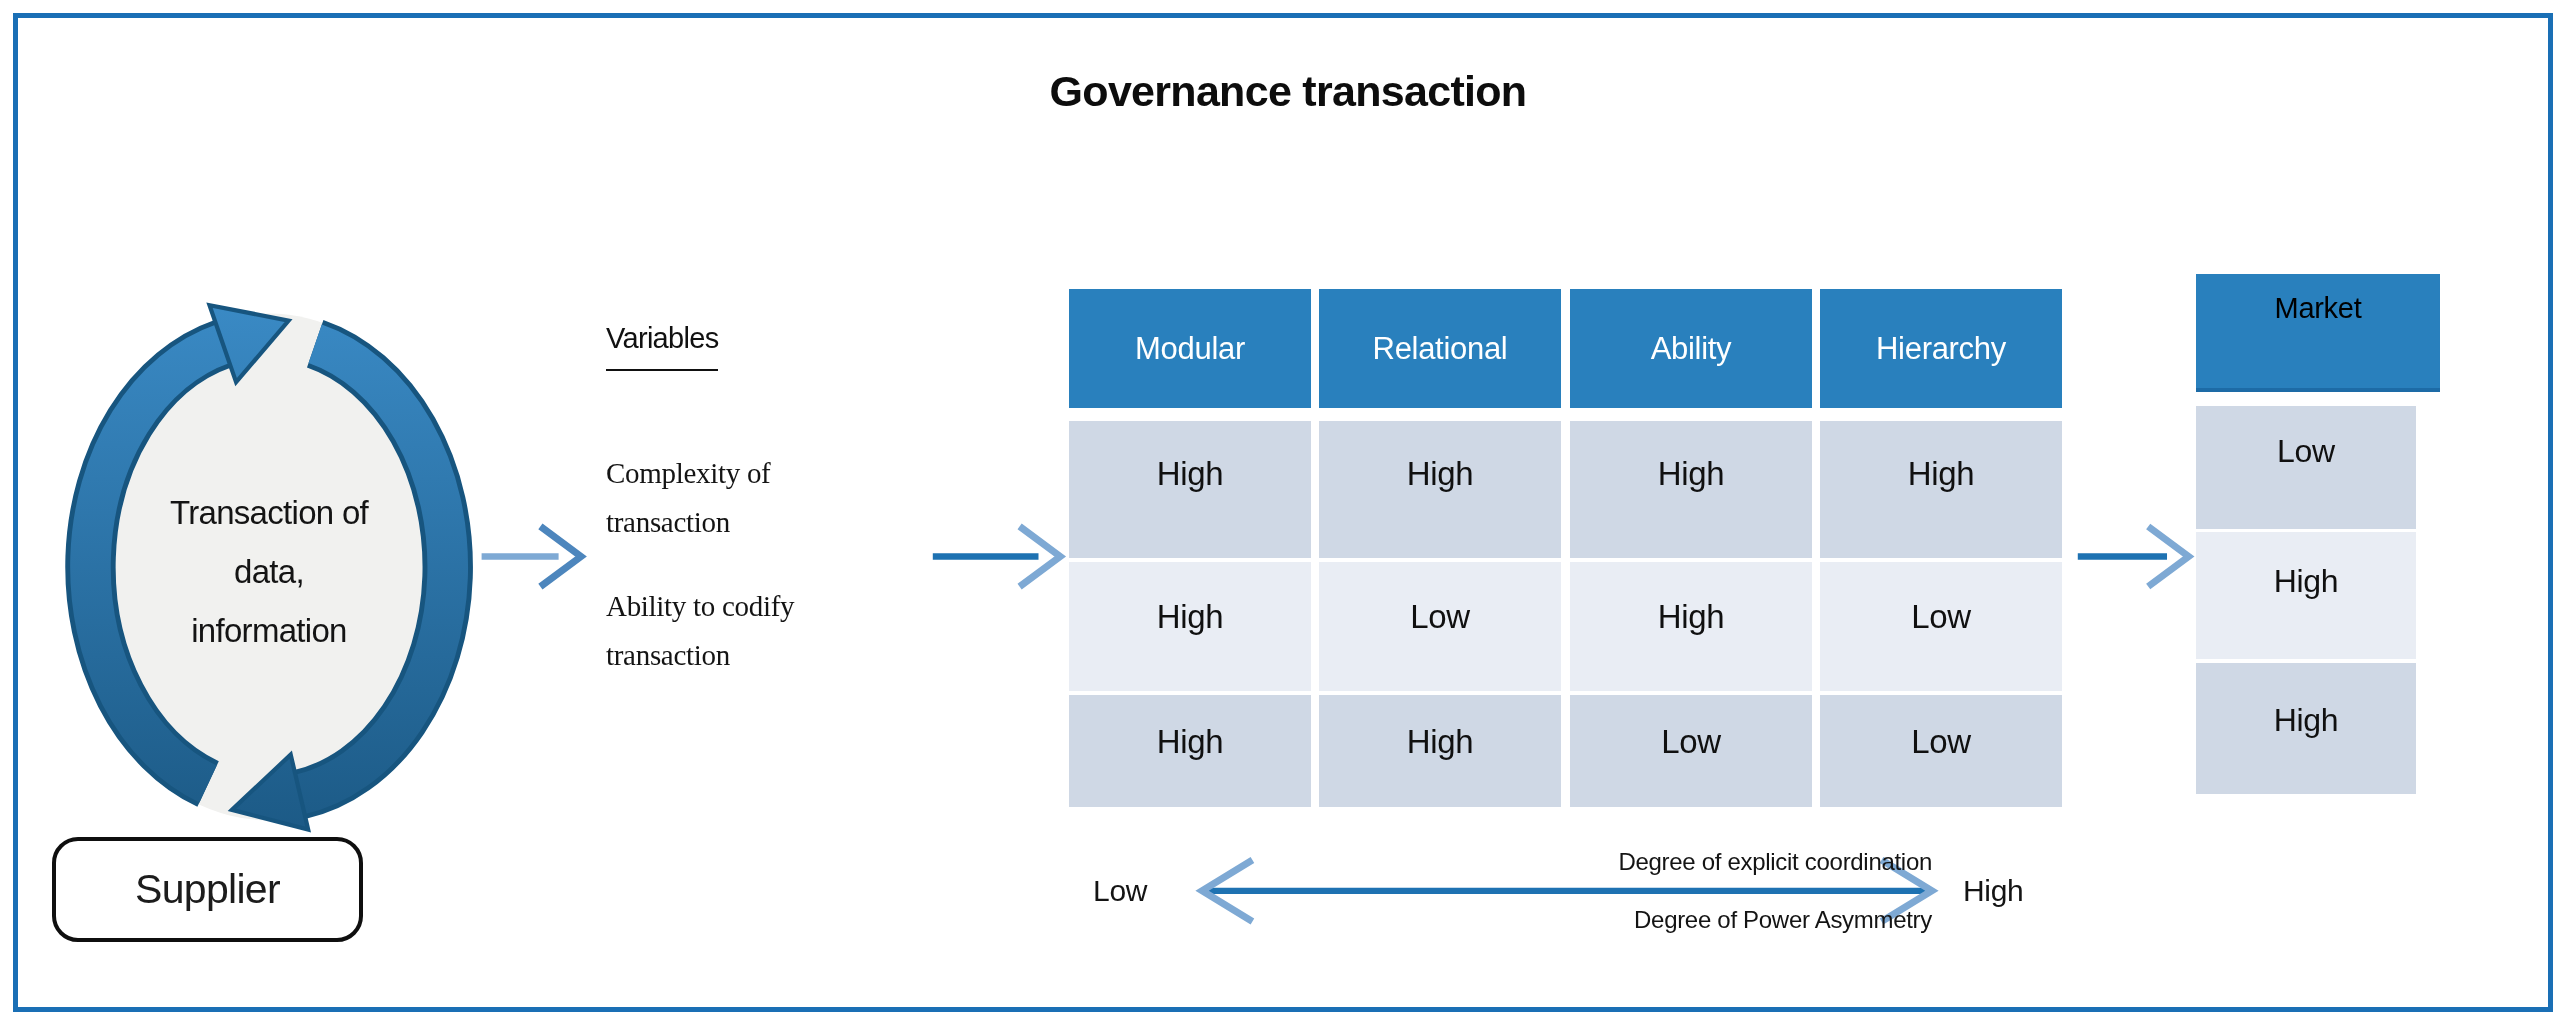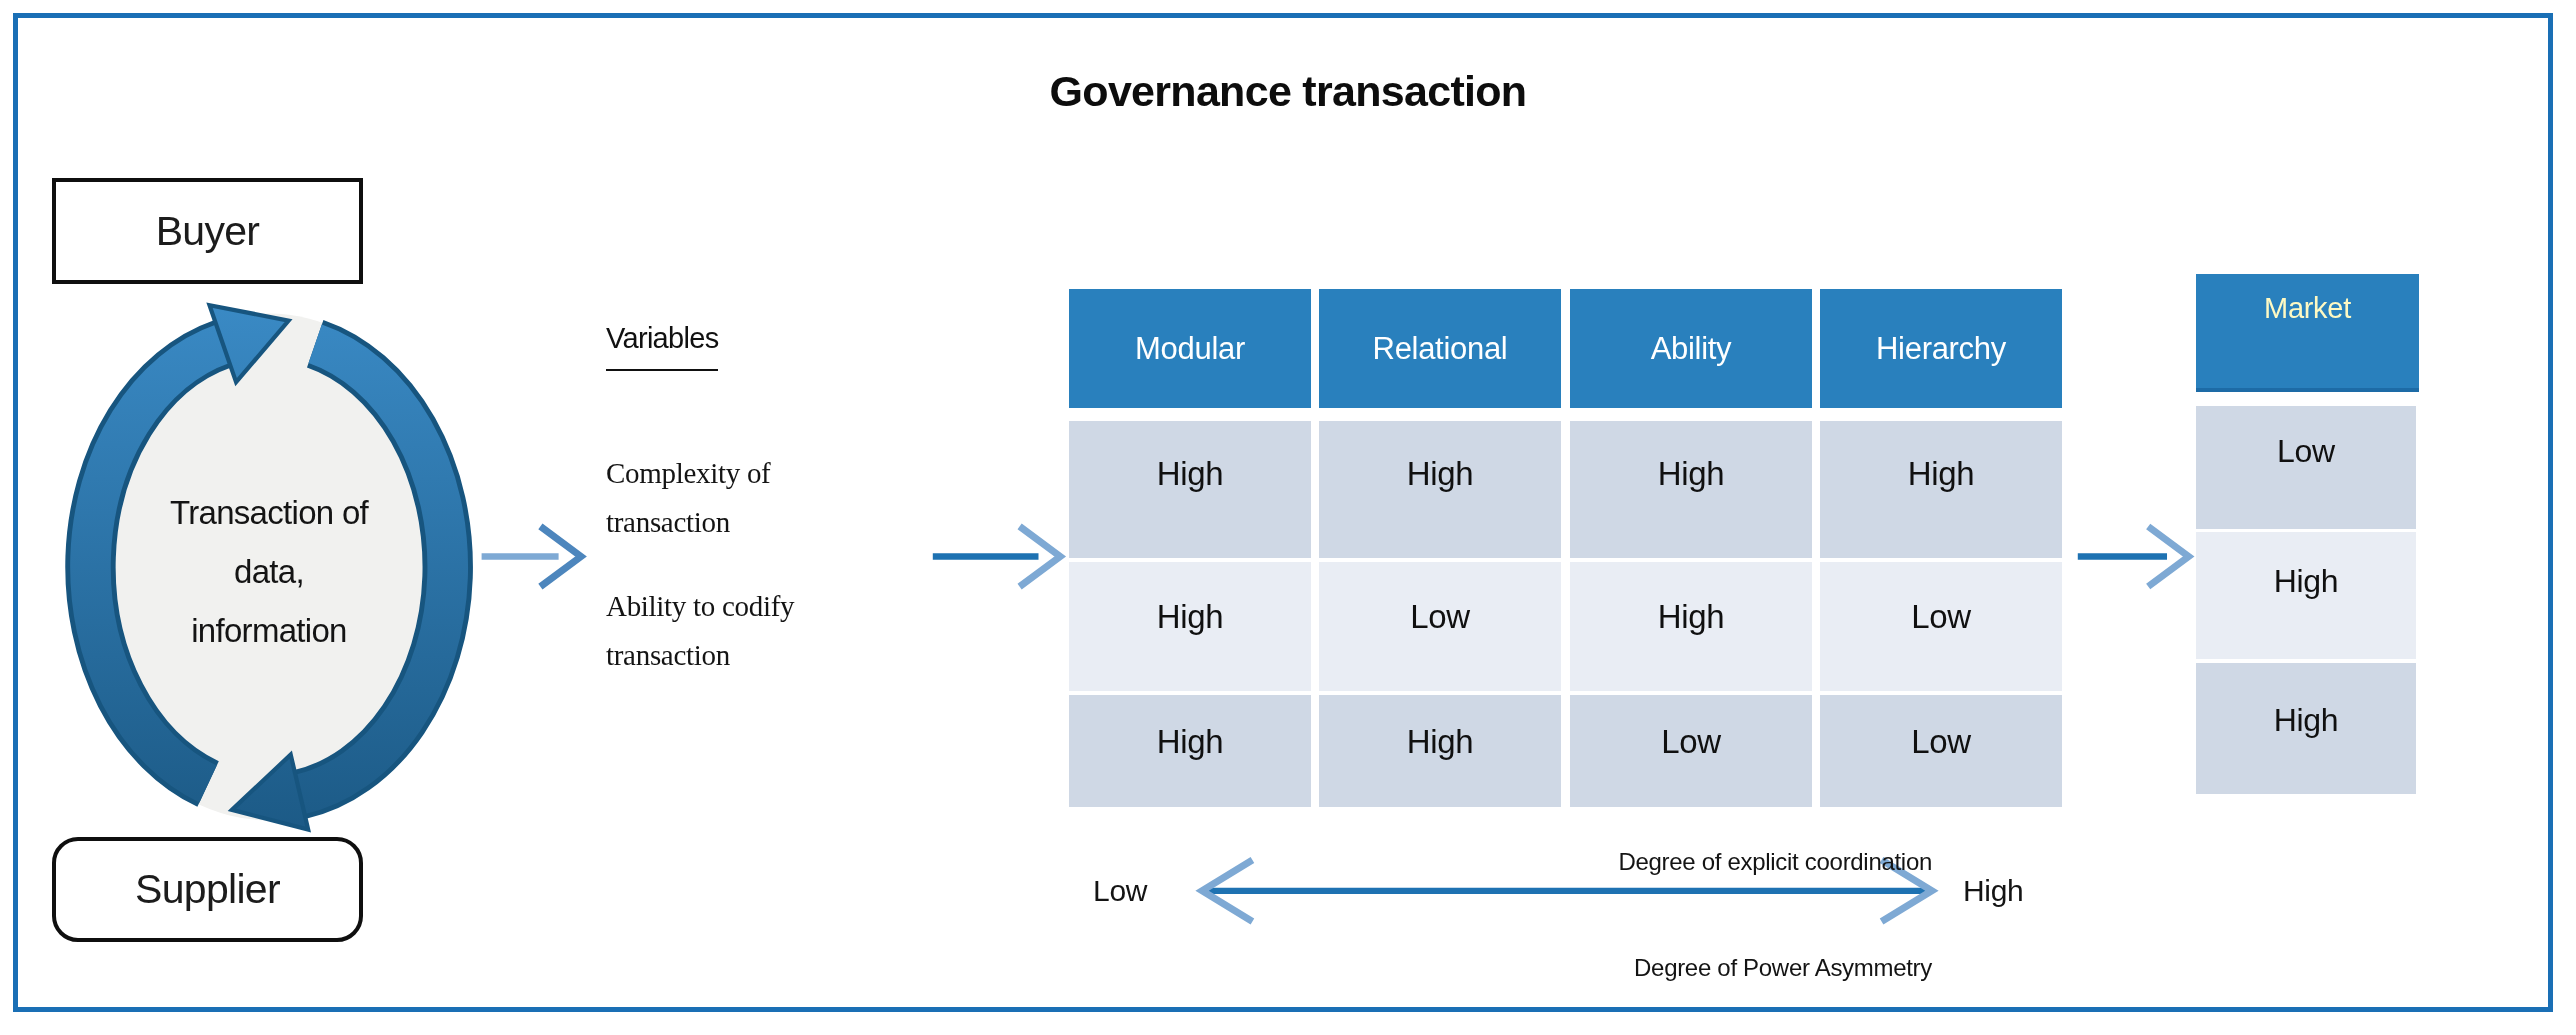--- a/index.html
+++ b/index.html
@@ -50,56 +50,53 @@
   }
   .cell{
     position:absolute;width:242px;box-sizing:border-box;text-align:center;
     font-size:33px;letter-spacing:-0.3px;color:#101010;
   }
   .c0{left:1069px;} .c1{left:1319px;} .c2{left:1570px;} .c3{left:1820px;}
   .r0{top:421px;height:137px;background:var(--row_dark,#cfd8e5);padding-top:34px;}
   .r1{top:562px;height:129px;background:var(--row_light,#e9edf4);padding-top:36px;}
   .r2{top:695px;height:112px;background:var(--row_dark,#cfd8e5);padding-top:28px;}
   .mh{
-    position:absolute;left:2196px;width:223px;top:274px;height:118px;
+    position:absolute;left:2196px;width:244px;top:274px;height:118px;
     background:var(--header_blue,#2980bd);border-bottom:4.2px solid #1d6ba6;
-    box-sizing:border-box;color:#fef9c3;text-align:center;padding-top:18px;
+    box-sizing:border-box;color:#000000;text-align:center;padding-top:18px;
     font-size:29px;letter-spacing:-0.3px;
   }
   .mcell{
     position:absolute;left:2196px;width:220px;box-sizing:border-box;text-align:center;
     font-size:32px;letter-spacing:-0.3px;color:#101010;
   }
   .m0{top:406px;height:123px;background:var(--row_dark,#cfd8e5);padding-top:26.6px;}
   .m1{top:532px;height:127px;background:var(--row_light,#e9edf4);padding-top:31px;}
   .m2{top:663px;height:131px;background:var(--row_dark,#cfd8e5);padding-top:39px;}
   .axis-label{
     position:absolute;font-size:30px;letter-spacing:-0.3px;color:#141414;
   }
   .axis-low{left:1093px;top:874px;}
   .axis-high{left:1963px;top:874px;}
   .axis-caption{
     position:absolute;left:1198px;width:734px;text-align:right;
     font-size:24px;letter-spacing:-0.3px;color:#141414;
   }
   .cap-top{top:848px;}
-  .cap-bottom{top:906px;margin-top:48px;}
+  .cap-bottom{top:906px;}
 </style>
 </head>
 <body>
 
 <div class="canvas">
 
   <div class="frame"></div>
 
   <div class="title">Governance transaction</div>
 
-  <div class="actor-box buyer">
-    <span>Buyer</span>
-  </div>
 
   <svg class="cycle-svg" viewBox="0 0 600 760">
     <defs>
       <linearGradient id="cycgrad" gradientUnits="userSpaceOnUse" x1="0" y1="0" x2="0" y2="760">
         <stop offset="0" stop-color="#3a8ac5"></stop>
         <stop offset="1" stop-color="#1c5a86"></stop>
       </linearGradient>
     </defs>
     <ellipse cx="300" cy="380" rx="288" ry="362" fill="#f1f1ef"></ellipse>
     <path d="M 213 690 A 255 330 0 0 1 234 61" fill="none" stroke="#17557f" stroke-width="72"></path>

